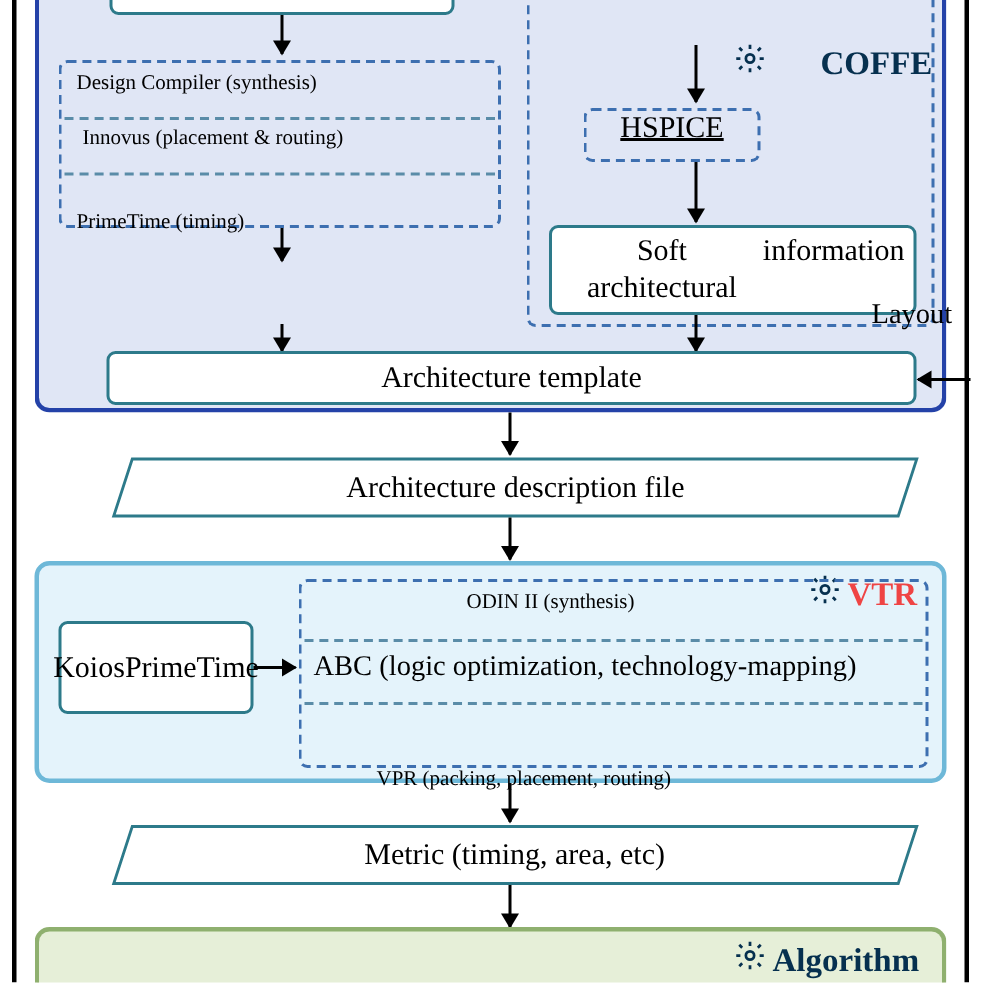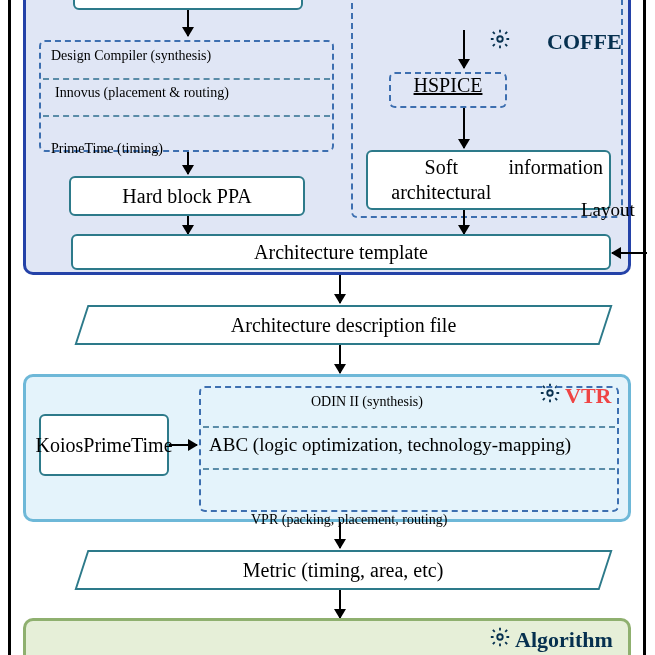--- a/index.html
+++ b/index.html
@@ -135,23 +135,20 @@
 
   <div class="dashed-box" style="left:28px; top:40px; width:295px; height:112px; border-color:#3d6fb0;"></div>
   <div class="label" style="left:40px; top:48px;">Design Compiler (synthesis)</div>
   <div class="dash-line" style="left:32px; top:78px; width:287px;"></div>
   <div class="label" style="left:44px; top:85px;">Innovus (placement &amp; routing)</div>
   <div class="dash-line" style="left:32px; top:115px; width:287px;"></div>
   <div class="label" style="left:40px; top:113px;margin-top:28px;">PrimeTime (timing)</div>
 
   <div class="arrow-v" style="left:176px; top:152px; height:22px;"></div>
 
-  <div class="box rounded" style="left:58px; top:176px; width:236px; height:40px; border-color:#2d7a8a;">
-    <span>Hard block PPA</span>
-  </div>
 
   <div class="dashed-box" style="left:340px; top:-20px; width:272px; height:238px; border-color:#3d6fb0;"></div>
 
   <div class="section-label" style="left:478px; top:28px; color:#06304f;gap:32px;">
     <span class="gear">
       <svg width="22" height="22" viewBox="0 0 24 24" fill="none" stroke="#06304f" stroke-width="2">
         <circle cx="12" cy="12" r="3"></circle>
         <path d="M12 2v3M12 19v3M4.2 4.2l2.1 2.1M17.7 17.7l2.1 2.1M2 12h3M19 12h3M4.2 19.8l2.1-2.1M17.7 6.3l2.1-2.1"></path>
       </svg>
     </span>

